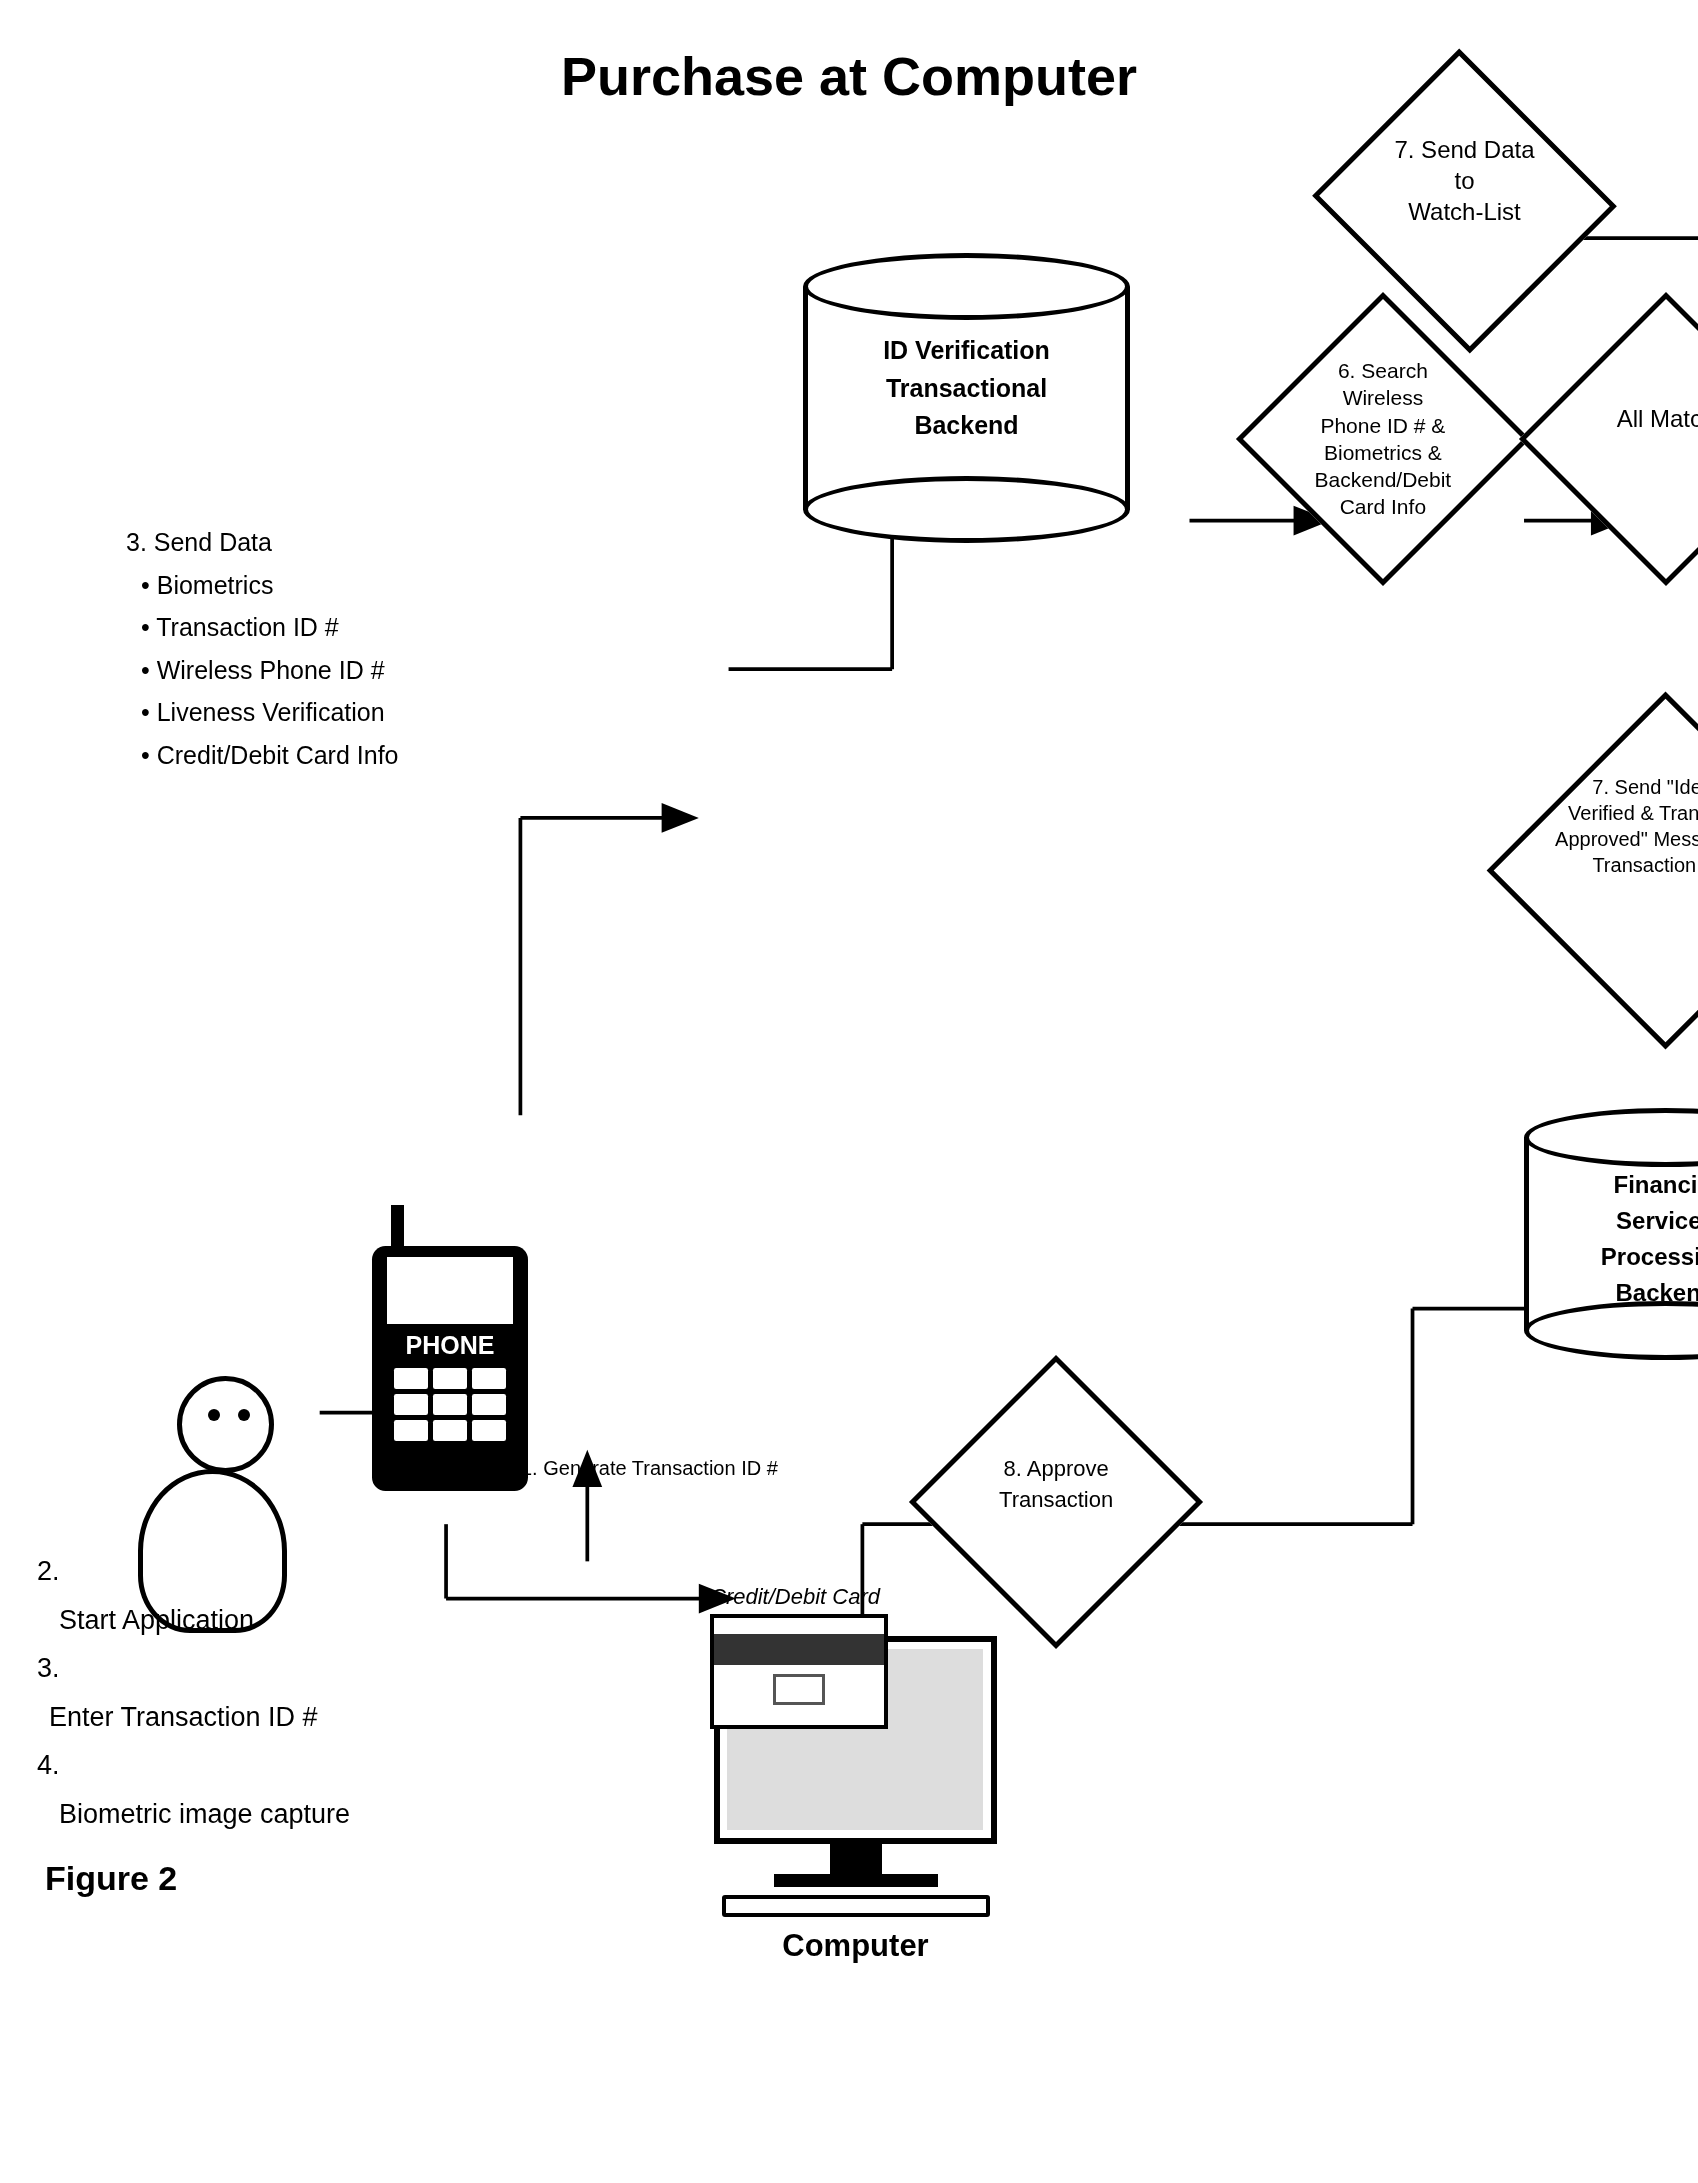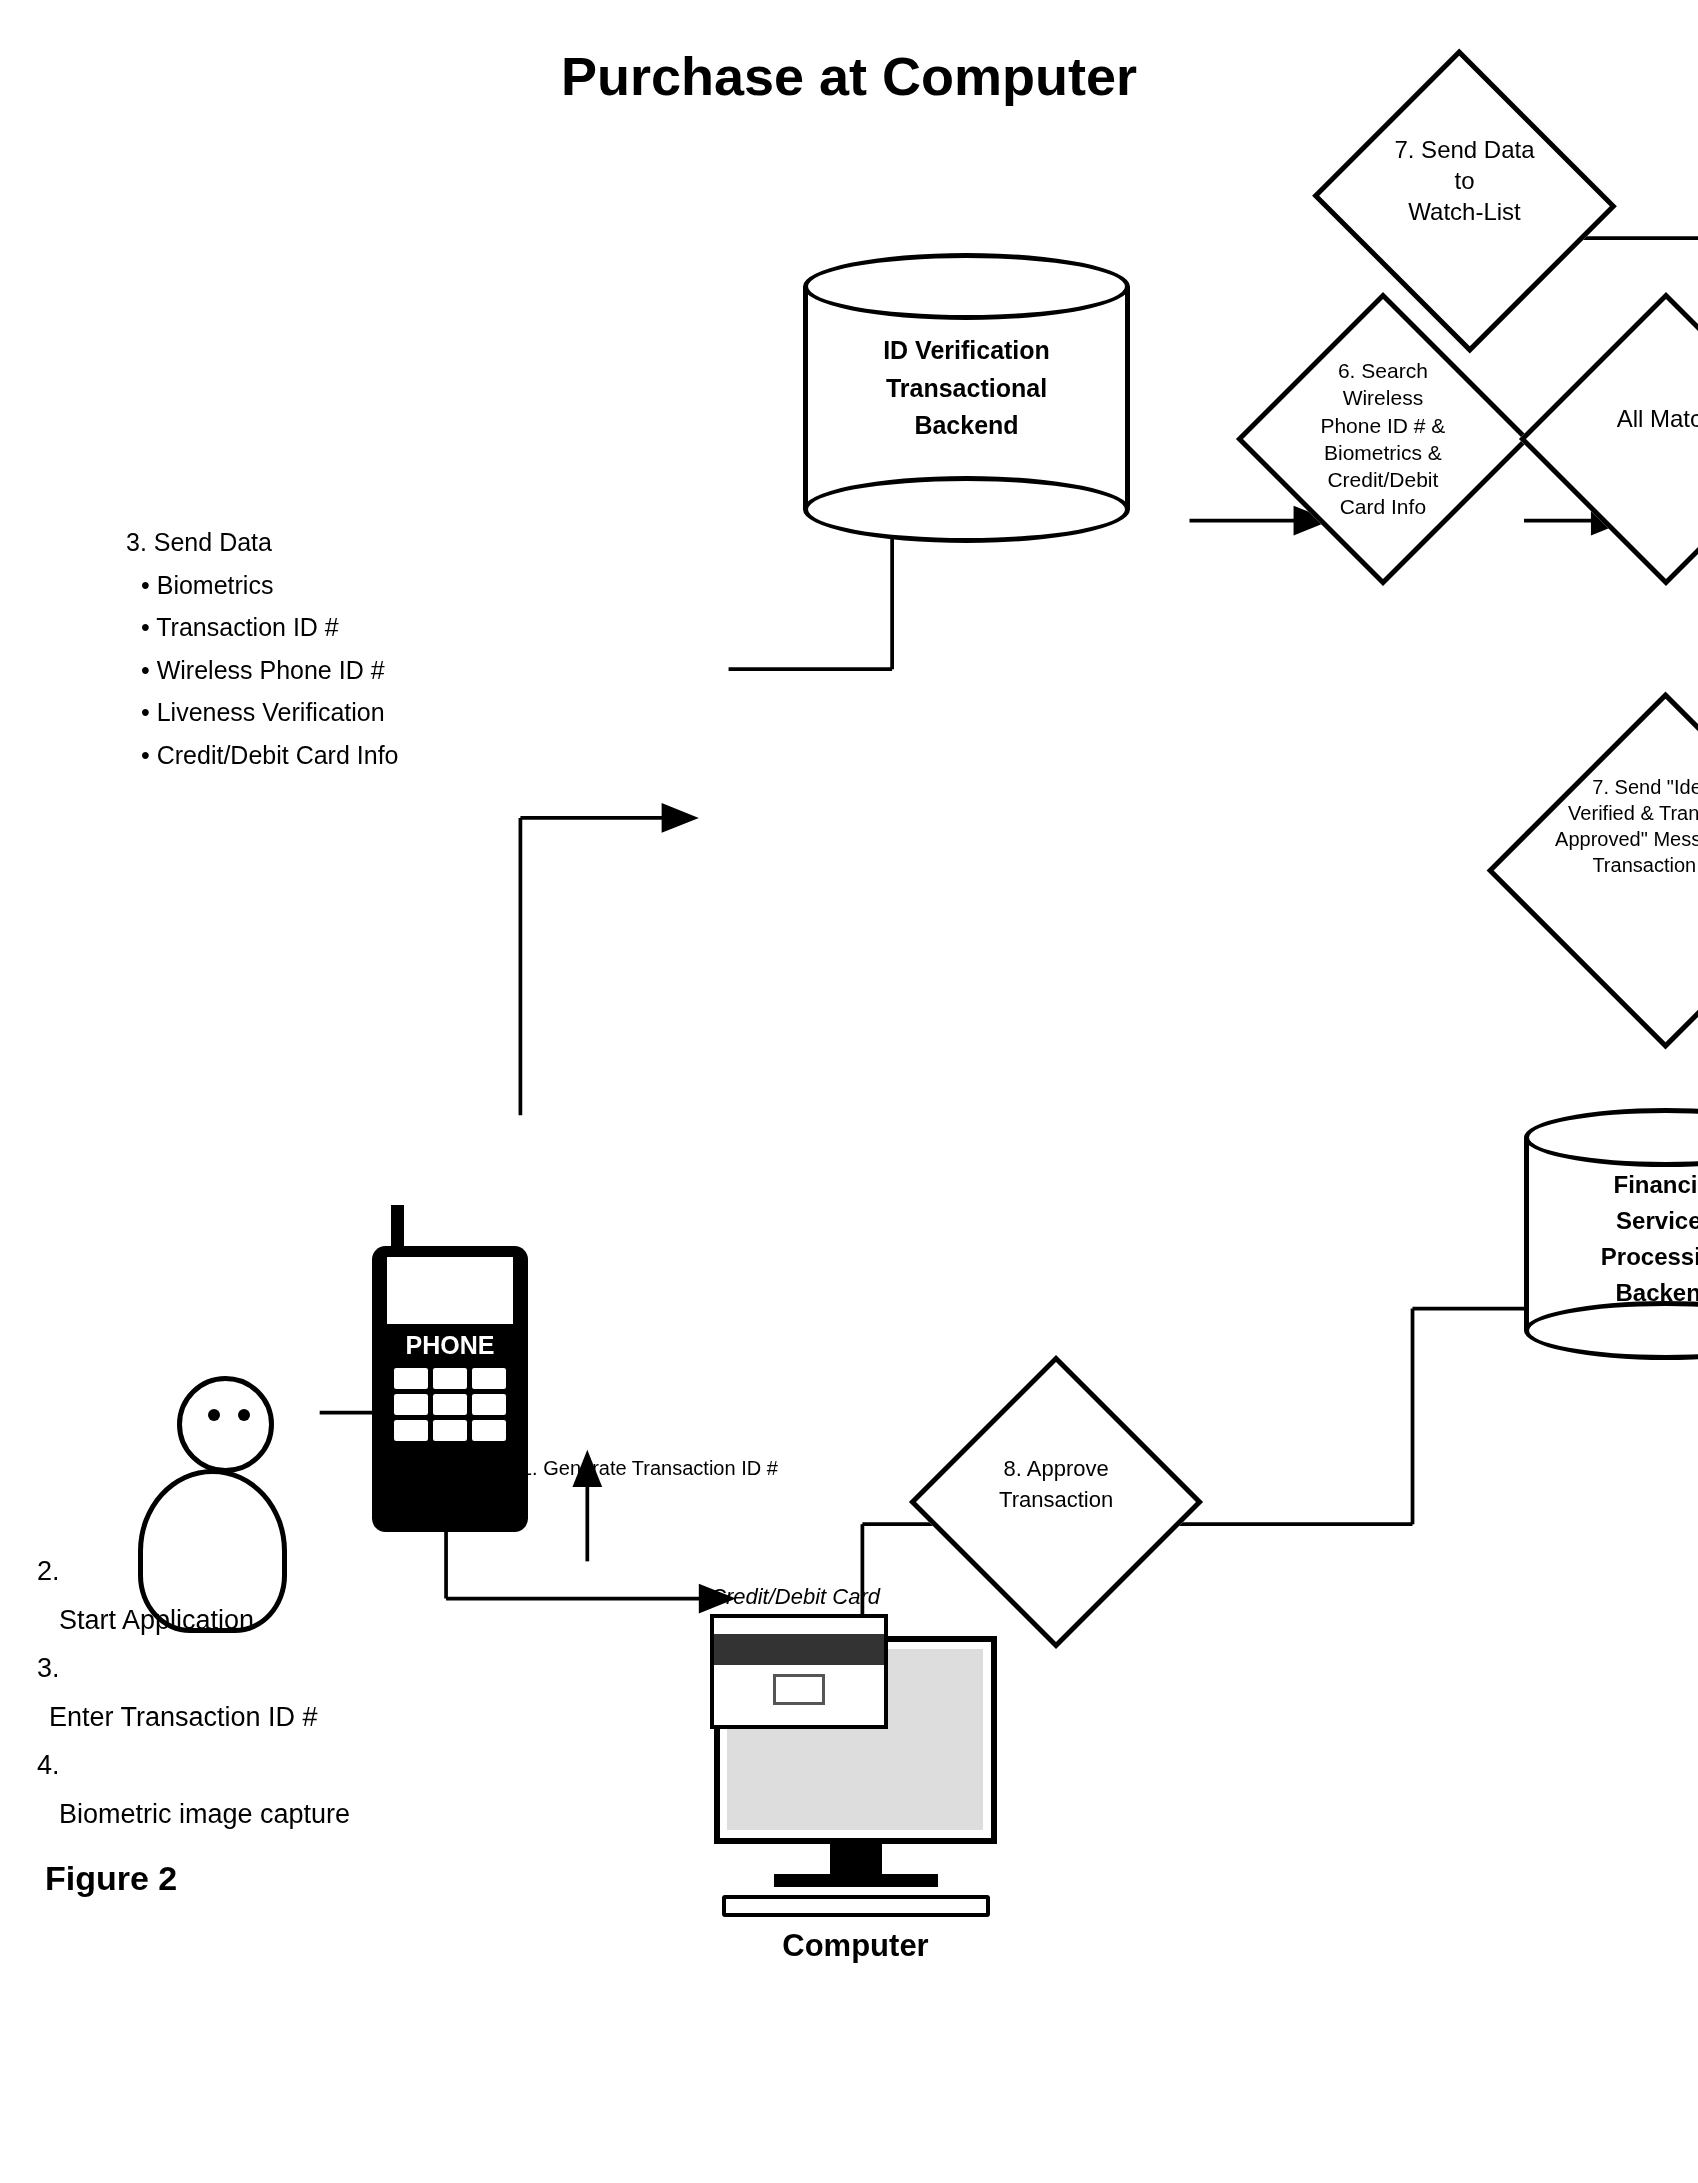--- a/index.html
+++ b/index.html
@@ -112,21 +112,21 @@
   <div>3.</div>
   <div style="margin-left:12px;">Enter Transaction ID #</div>
   <div>4.</div>
   <div style="margin-left:22px;">Biometric image capture</div>
 </div>
 
 <div style="position:absolute;top:1205px;left:372px;">
 
   <div style="width:13.4px;height:41px;background:#000;margin-left:18.6px;"></div>
 
-  <div style="width:156px;height:286px;background:#000;border-radius:13.4px;padding:11px 11px 22px 11px;display:flex;flex-direction:column;align-items:center;">
+  <div style="width:156px;height:245px;background:#000;border-radius:13.4px;padding:11px 11px 22px 11px;display:flex;flex-direction:column;align-items:center;">
     <div style="width:126px;height:67px;background:#fff;margin-bottom:7.4px;"></div>
     <div style="color:#fff;font-size:25px;font-weight:bold;margin-bottom:7.4px;">PHONE</div>
     <div style="display:grid;grid-template-columns:repeat(3,1fr);gap:5.2px;width:112px;">
       <div style="background:#fff;height:21px;border-radius:2.2px;"></div>
       <div style="background:#fff;height:21px;border-radius:2.2px;"></div>
       <div style="background:#fff;height:21px;border-radius:2.2px;"></div>
       <div style="background:#fff;height:21px;border-radius:2.2px;"></div>
       <div style="background:#fff;height:21px;border-radius:2.2px;"></div>
       <div style="background:#fff;height:21px;border-radius:2.2px;"></div>
       <div style="background:#fff;height:21px;border-radius:2.2px;"></div>
@@ -163,21 +163,21 @@
   </div>
 </div>
 
 <div style="position:absolute;top:335px;left:1279px;width:208px;height:208px;">
   <div style="position:absolute;top:0;left:0;width:208px;height:208px;transform:rotate(45deg);border:5.2px solid #000;background:#fff;"></div>
   <div style="position:absolute;top:22px;left:7.4px;width:193px;text-align:center;font-size:21px;line-height:1.3;">
     <div>6. Search</div>
     <div>Wireless</div>
     <div>Phone ID # &amp;</div>
     <div>Biometrics &amp;</div>
-    <div>Credit/Debit</div>
+    <div>Backend/Debit</div>
     <div>Card Info</div>
   </div>
 </div>
 
 <div style="position:absolute;top:335px;left:1562px;width:208px;height:208px;">
   <div style="position:absolute;top:0;left:0;width:208px;height:208px;transform:rotate(45deg);border:5.2px solid #000;background:#fff;"></div>
   <div style="position:absolute;top:67px;left:15px;width:178px;text-align:center;font-size:24px;line-height:1.4;">All Match</div>
 </div>
 
 <div style="position:absolute;top:97px;left:1353px;width:223px;height:208px;">

